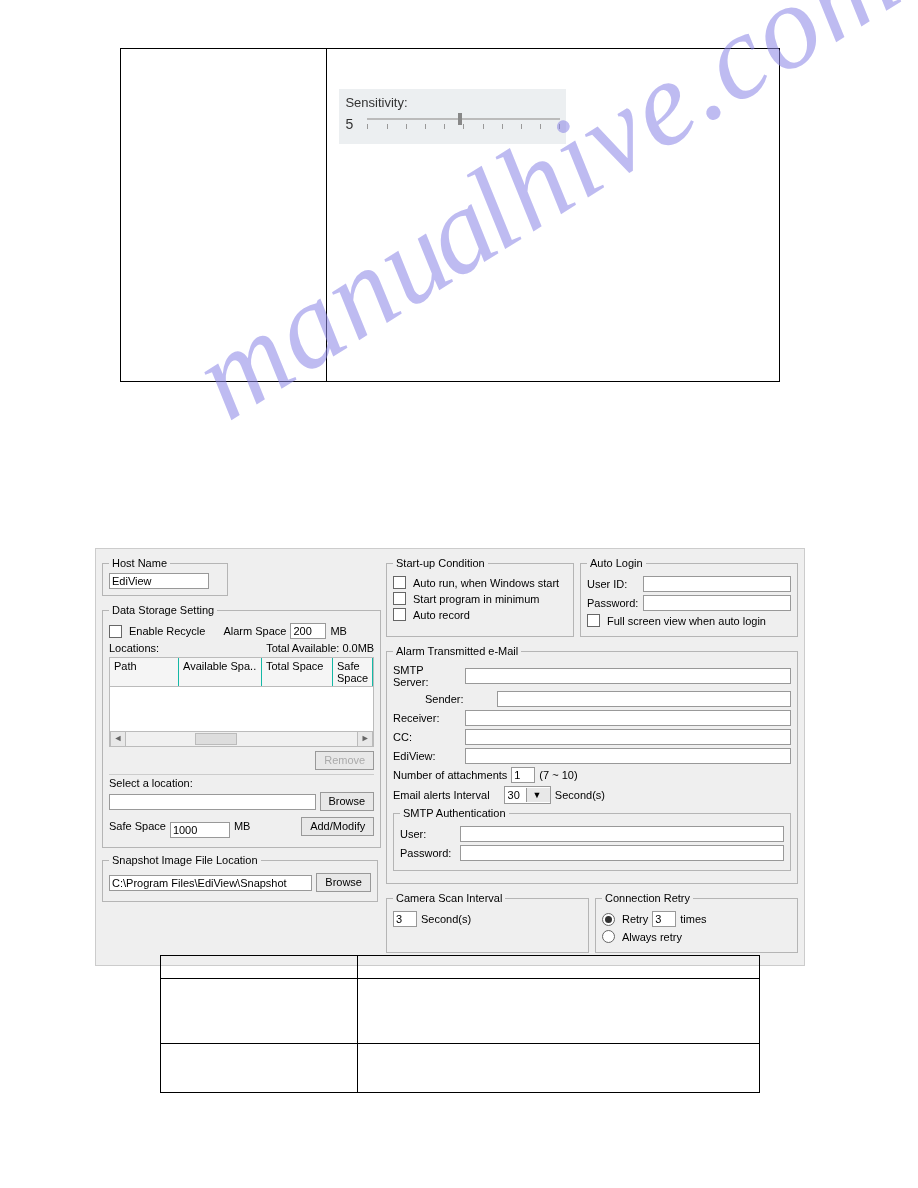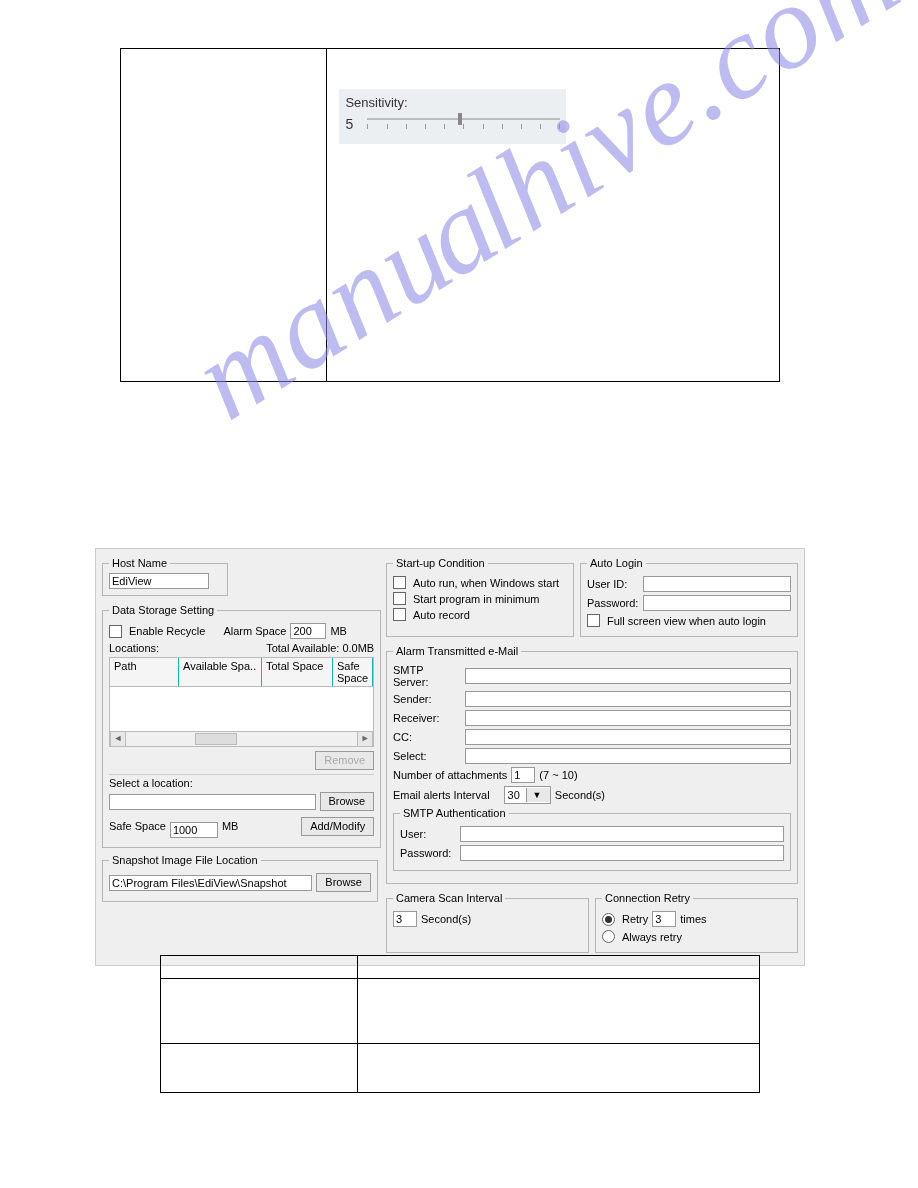--- a/index.html
+++ b/index.html
@@ -304,21 +304,21 @@
             <span class="btn disabled">Remove</span>
           </div>
           <div style="border-top:1px solid #ccc; margin:4px 0 2px;"></div>
           <div>Select a location:</div>
           <div class="mini-row">
             <input type="text" style="flex: 1 1 0%;">
             <span class="btn">Browse</span>
           </div>
           <div class="mini-row">
             <span>Safe Space</span>
-            <input type="text" style="width: 48px; margin-top: 8px;" value="1000">
+            <input type="text" style="width: 60px; margin-top: 8px;" value="1000">
             <span>MB</span>
             <span style="flex:1;"></span>
             <span class="btn">Add/Modify</span>
           </div>
         </fieldset>
 
         <fieldset>
           <legend>Snapshot Image File Location</legend>
           <div class="mini-row">
             <input type="text" style="flex: 1 1 0%;" value="C:\Program Files\EdiView\Snapshot">
@@ -361,33 +361,33 @@
           </fieldset>
         </div>
 
         <fieldset>
           <legend>Alarm Transmitted e-Mail</legend>
           <div class="mini-row">
               <span style="width:68px;">SMTP Server:</span>
               <input type="text" style="flex: 1 1 0%;">
             </div>
           <div class="mini-row">
-              <span style="width:68px;">Sender:</span>
+              <span style="width:68px;margin-left:32px;">Sender:</span>
               <input type="text" style="flex: 1 1 0%;">
             </div>
           <div class="mini-row">
               <span style="width:68px;">Receiver:</span>
               <input type="text" style="flex: 1 1 0%;">
             </div>
           <div class="mini-row">
               <span style="width:68px;">CC:</span>
               <input type="text" style="flex: 1 1 0%;">
             </div>
           <div class="mini-row">
-              <span style="width:68px;">Select:</span>
+              <span style="width:68px;">EdiView:</span>
               <input type="text" style="flex: 1 1 0%;">
             </div>
           <div class="mini-row">
             <span>Number of attachments</span>
             <input type="text" style="width: 24px;" value="1">
             <span>(7 ~ 10)</span>
           </div>
           <div class="mini-row">
             <span>Email alerts Interval</span>
             <span style="width:6px;"></span>

